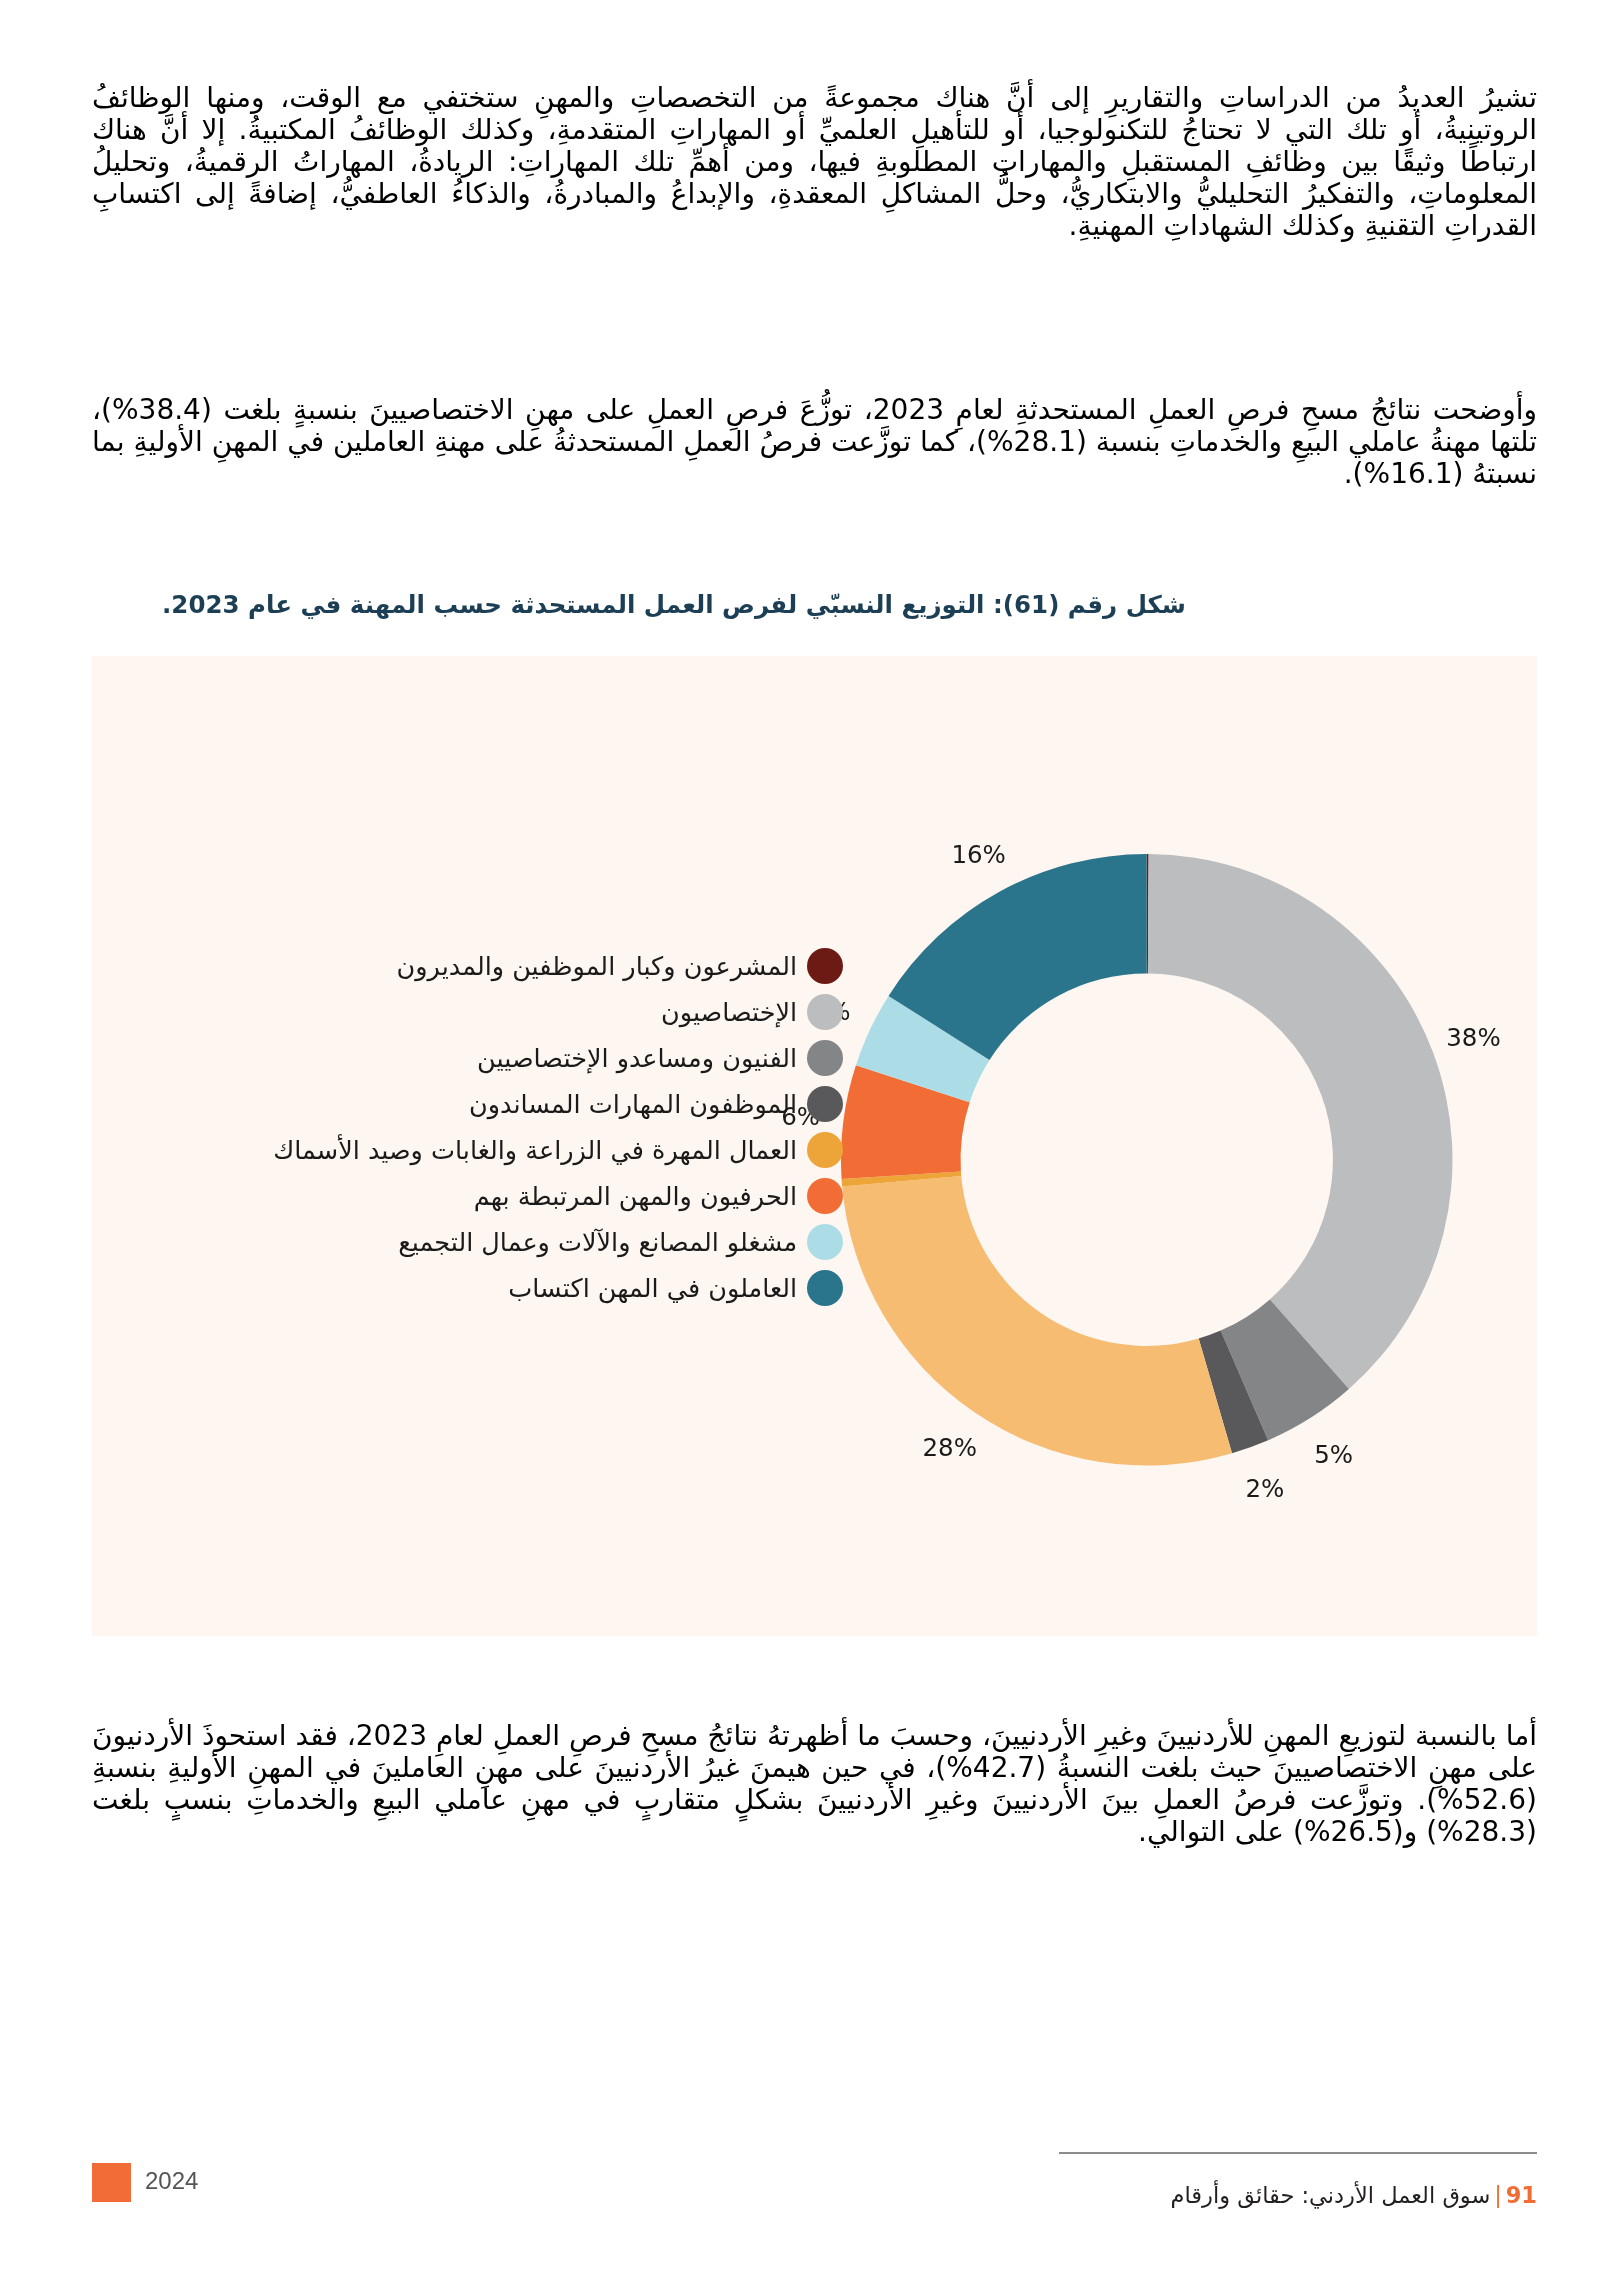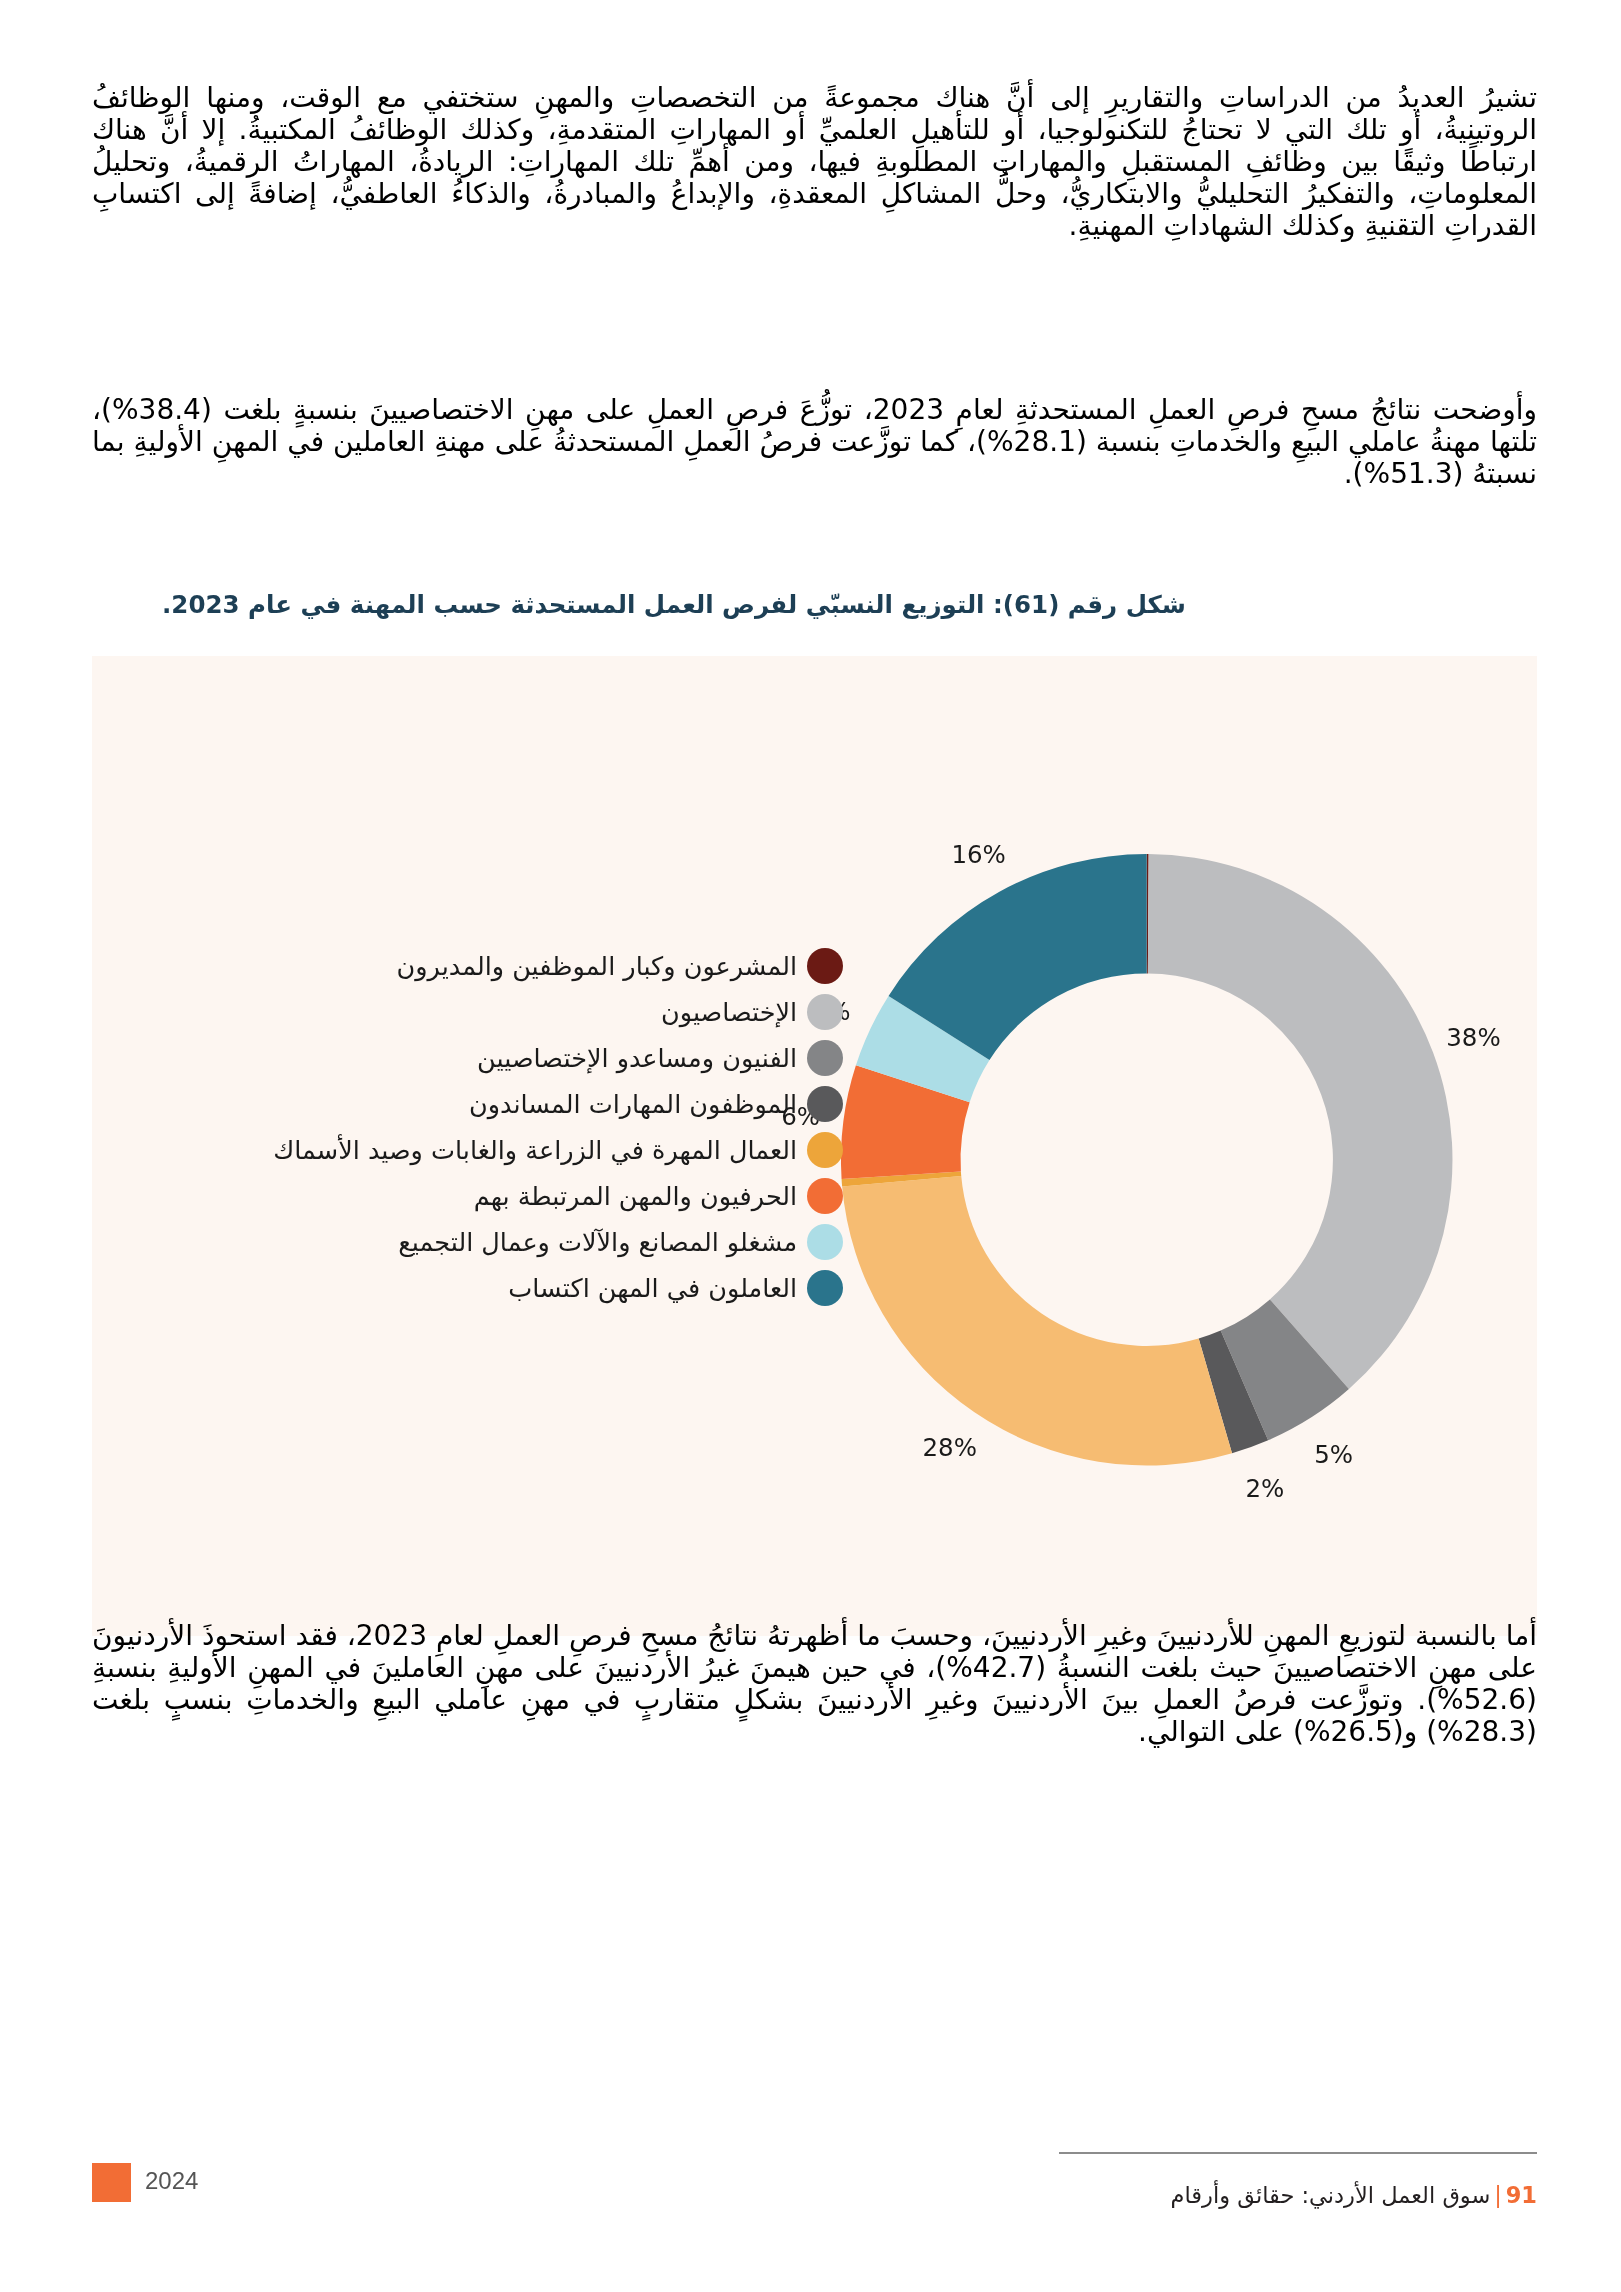--- a/index.html
+++ b/index.html
@@ -7,21 +7,21 @@
     width: 1621px; height: 2293px; position: relative; overflow: hidden;
     font-family: "DejaVu Sans", sans-serif; color: #231f20;
   }
   .para {
     position: absolute; left: 92px; width: 1445px;
     direction: rtl; text-align: justify; text-align-last: right;
     font-size: 28px; line-height: 32px; color: #000000;
   }
   #p1 { top: 82px; }
   #p2 { top: 394px; }
-  #p3 { top: 1620px; }
+  #p3 { top: 1720px; }
   .caption {
     position: absolute; top: 590px; left: 0; width: 1348px; text-align: center;
     direction: rtl; font-size: 24.5px; font-weight: bold; color: #1d3f55;
     font-family: "DejaVu Sans", sans-serif;
   }
   .chart-box {
     position: absolute; left: 92px; top: 656px; width: 1445px; height: 980px;
     background: #fdf6f1;
   }
   .chart-box svg { position: absolute; left: 0; top: 0; }
@@ -51,21 +51,21 @@
     position: absolute; right: 84px; top: 2182px; direction: rtl; font-size: 22.5px; color: #231f20;
     display: flex; align-items: center;
   }
   .page-num { color: #f26d35; font-weight: bold; }
   .sep { color: #f26d35; margin: 0 3.9px; }
 </style>
 </head>
 <body>
 
 <div id="p1" class="para">تشيرُ العديدُ من الدراساتِ والتقاريرِ إلى أنَّ هناك مجموعةً من التخصصاتِ والمهنِ ستختفي مع الوقت، ومنها الوظائفُ الروتينيةُ، أو تلك التي لا تحتاجُ للتكنولوجيا، أو للتأهيلِ العلميِّ أو المهاراتِ المتقدمةِ، وكذلك الوظائفُ المكتبيةُ. إلا أنَّ هناك ارتباطًا وثيقًا بين وظائفِ المستقبلِ والمهاراتِ المطلوبةِ فيها، ومن أهمِّ تلك المهاراتِ: الريادةُ، المهاراتُ الرقميةُ، وتحليلُ المعلوماتِ، والتفكيرُ التحليليُّ والابتكاريُّ، وحلُّ المشاكلِ المعقدةِ، والإبداعُ والمبادرةُ، والذكاءُ العاطفيُّ، إضافةً إلى اكتسابِ القدراتِ التقنيةِ وكذلك الشهاداتِ المهنيةِ.</div>
-<div id="p2" class="para">وأوضحت نتائجُ مسحِ فرصِ العملِ المستحدثةِ لعامِ 2023، توزُّعَ فرصِ العملِ على مهنِ الاختصاصيينَ بنسبةٍ بلغت (38.4%)، تلتها مهنةُ عاملي البيعِ والخدماتِ بنسبة (28.1%)، كما توزَّعت فرصُ العملِ المستحدثةُ على مهنةِ العاملين في المهنِ الأوليةِ بما نسبتهُ (51.3%).</div>
+<div id="p2" class="para">وأوضحت نتائجُ مسحِ فرصِ العملِ المستحدثةِ لعامِ 2023، توزُّعَ فرصِ العملِ على مهنِ الاختصاصيينَ بنسبةٍ بلغت (38.4%)، تلتها مهنةُ عاملي البيعِ والخدماتِ بنسبة (28.1%)، كما توزَّعت فرصُ العملِ المستحدثةُ على مهنةِ العاملين في المهنِ الأوليةِ بما نسبتهُ (16.1%).</div>
 
 <div class="caption">شكل رقم (61): التوزيع النسبّي لفرص العمل المستحدثة حسب المهنة في عام 2023.</div>
 
 <div class="chart-box">
   <svg id="donut" width="1445" height="980" viewBox="0 0 1474 1000">
       <path d="M1076,202 A312,312 0 0 1 1077.9603409172544,202.0061586128852 L1077.1937973534561,324.0037504373339 A190,190 0 0 0 1076,324 Z" fill="#6b1a14"></path>
       <path d="M1077.9603409172544,202.0061586128852 A312,312 0 0 1 1282.3293019809794,748.0346537247034 L1201.6492544114938,656.5211032297873 A190,190 0 0 0 1077.1937973534561,324.0037504373339 Z" fill="#bcbdbf"></path>
       <text x="1409.4117596823564" y="398.2097820119118" text-anchor="middle" font-size="25" font-family="DejaVu Sans, sans-serif" fill="#1a1a1a">38%</text>
       <path d="M1282.3293019809794,748.0346537247034 A312,312 0 0 1 1199.9101418780515,800.3394432134021 L1151.4580992206083,688.3733788799564 A190,190 0 0 0 1201.6492544114938,656.5211032297873 Z" fill="#848587"></path>
       <text x="1266.754339012523" y="823.5807414787173" text-anchor="middle" font-size="25" font-family="DejaVu Sans, sans-serif" fill="#1a1a1a">5%</text>

